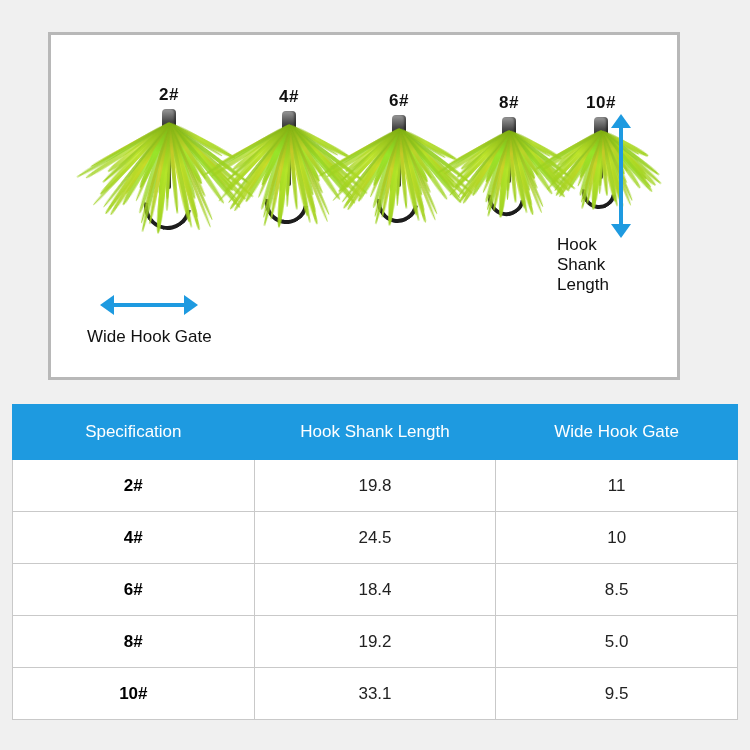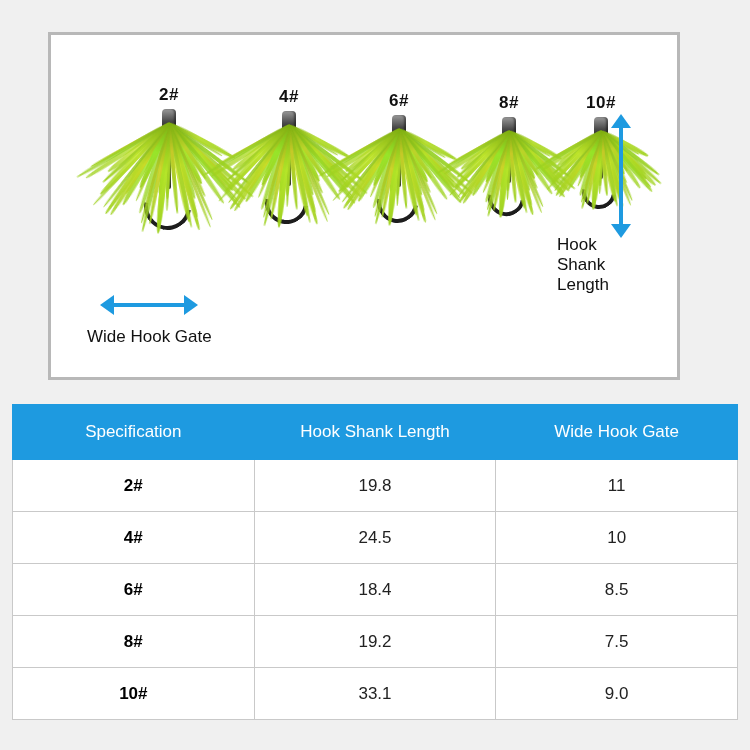--- a/index.html
+++ b/index.html
@@ -512,23 +512,23 @@
           <td>10</td>
         </tr>
         <tr>
           <td class="spec-col">6#</td>
           <td>18.4</td>
           <td>8.5</td>
         </tr>
         <tr>
           <td class="spec-col">8#</td>
           <td>19.2</td>
-          <td>7.5</td>
+          <td>5.0</td>
         </tr>
         <tr>
           <td class="spec-col">10#</td>
           <td>33.1</td>
-          <td>9.0</td>
+          <td>9.5</td>
         </tr>
       </tbody>
   </table>
 
 </div>
 
 </body></html>

